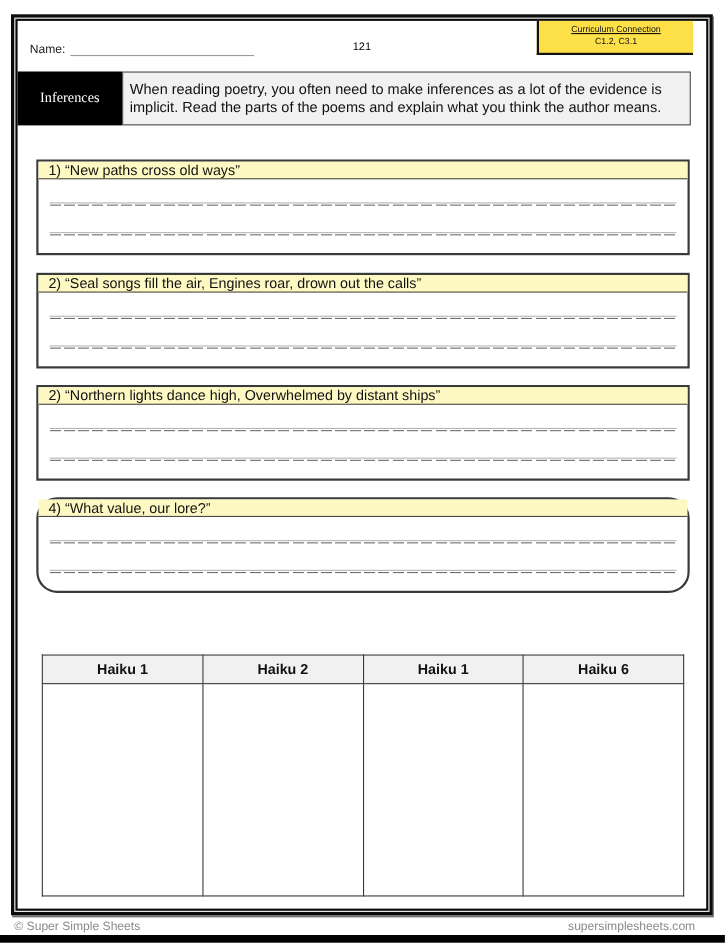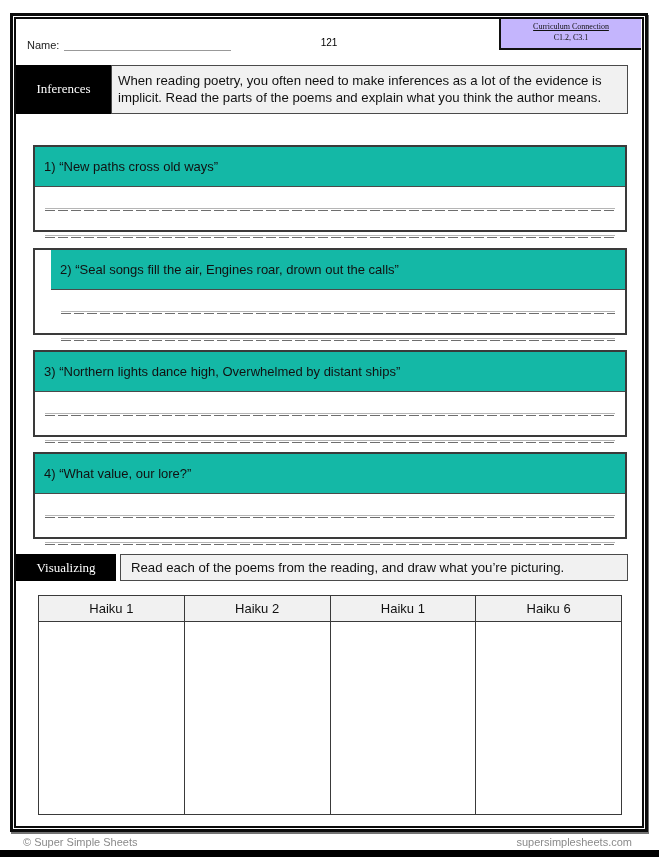--- a/index.html
+++ b/index.html
@@ -24,31 +24,30 @@
   .page-inner {
     position: absolute;
     inset: 1px;
     border: 2px solid #0b0b0b;
     background: #fff;
   }
 
   
   .curriculum-box {
     position: absolute;
-    top: 0; right: 1px;
+    top: 0; right: 12px;
     width: 142px;
     padding: 3px 4px 4px;
-    background: #c4b5fd;
+    background: #fde047;
     border-left: 2px solid #111;
     border-bottom: 2px solid #111;
     text-align: center;
     font-size: 8px;
     line-height: 1.35;
     color: #111;
-    font-family: Liberation Serif, serif;
   }
   .curriculum-title { text-decoration: underline; display: block; }
   .curriculum-codes { display: block; }
 
   .name-row {
     position: absolute;
     left: 11px; top: 17px;
     width: 604px;
     font-size: 11px;
     display: flex;
@@ -102,26 +101,26 @@
   
   .q-box {
     position: absolute;
     left: 17px;
     width: 594px;
     height: 87px;
     border: 2px solid #3a3a3a;
     background: #fff;
   }
   .q-box.q1 { top: 126px; }
-  .q-box.q2 { top: 229px; padding-left: 16px; }
+  .q-box.q2 { top: 229px; }
   .q-box.q3 { top: 331px; }
-  .q-box.q4 { top: 433px; }
+  .q-box.q4 { top: 433px; border-radius: 19px; }
   .q-head {
-    height: 40px;
-    background: #14b8a6;
+    height: 16px;
+    background: #fef9c3;
     border-bottom: 1.5px solid #4a4a4a;
     font-size: 13px;
     display: flex;
     align-items: center;
     padding: 0 9px;
     color: #111;
   }
   .q-body {
     height: 58px;
     padding: 21px 10px 7px;
@@ -161,35 +160,35 @@
     width: 584px;
     height: 220px;
     border-collapse: collapse;
     table-layout: fixed;
   }
   .haiku-table th {
     border: 1.5px solid #3a3a3a;
     background: #f1f1f1;
     height: 26px;
     font-size: 13px;
-    font-weight: normal;
+    font-weight: bold;
     color: #111;
   }
   .haiku-table td {
     border: 1.5px solid #3a3a3a;
     background: #fff;
     height: 192px;
   }
 
   
   .footer {
     position: absolute;
     left: 0; bottom: 9px;
     width: 100%;
-    padding: 0 27px 0 23px;
+    padding: 0 27px 0 13px;
     display: flex;
     justify-content: space-between;
     font-size: 11px;
     color: #8a8a8a;
   }
   .bottom-bar {
     position: absolute;
     left: 0; bottom: 0;
     width: 100%;
     height: 7px;
@@ -227,39 +226,35 @@
 
     <div class="q-box q2">
       <div class="q-head">2) “Seal songs fill the air, Engines roar, drown out the calls”</div>
       <div class="q-body">
         <div class="write-line"></div>
         <div class="write-line"></div>
       </div>
     </div>
 
     <div class="q-box q3">
-      <div class="q-head">3) “Northern lights dance high, Overwhelmed by distant ships”</div>
+      <div class="q-head">2) “Northern lights dance high, Overwhelmed by distant ships”</div>
       <div class="q-body">
         <div class="write-line"></div>
         <div class="write-line"></div>
       </div>
     </div>
 
     <div class="q-box q4">
       <div class="q-head">4) “What value, our lore?”</div>
       <div class="q-body">
         <div class="write-line"></div>
         <div class="write-line"></div>
       </div>
     </div>
 
-    <div class="visualizing-row">
-      <div class="black-label">Visualizing</div>
-      <div class="instruction-box">Read each of the poems from the reading, and draw what you’re picturing.</div>
-    </div>
 
     <table class="haiku-table">
       <thead>
         <tr>
           <th>Haiku 1</th>
           <th>Haiku 2</th>
           <th>Haiku 1</th>
           <th>Haiku 6</th>
         </tr>
       </thead>

